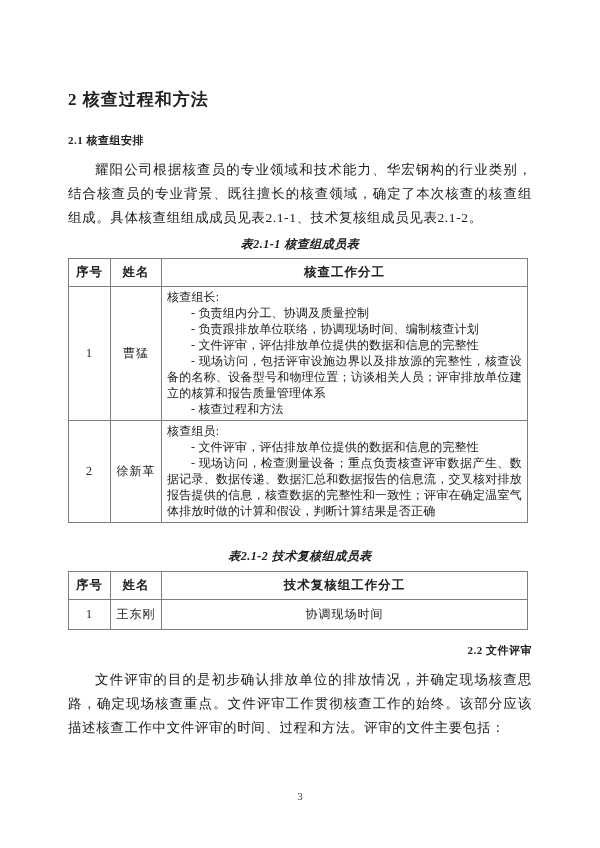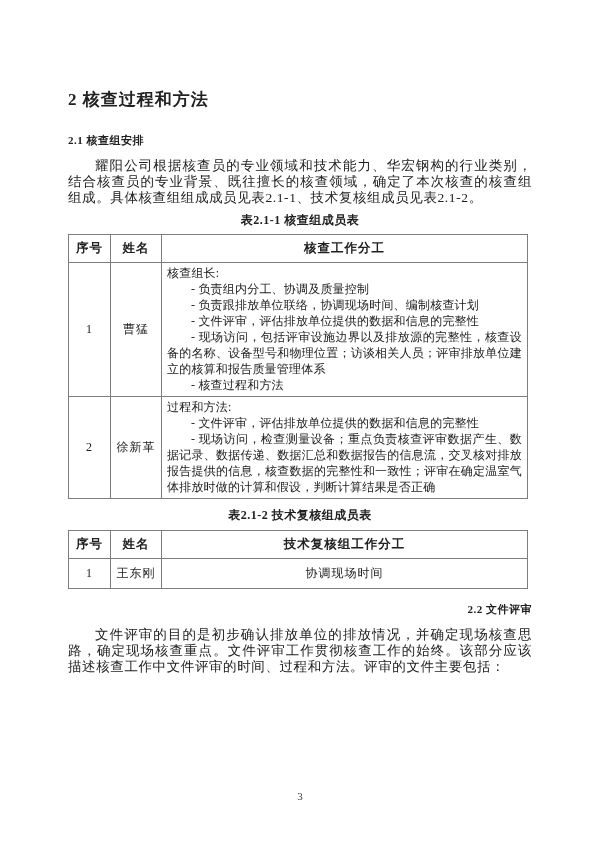--- a/index.html
+++ b/index.html
@@ -21,33 +21,34 @@
     letter-spacing: 1px; line-height: 23px;
     margin: 16px 0 20px 0;
   }
   .h2 {
     font-size: 11px; font-weight: bold;
     letter-spacing: 0.5px; line-height: 19px;
     margin: 0 0 7px 0;
   }
   .h2-late { margin-top: 11px; text-align: right; }
   .para {
-    font-size: 13.5px; line-height: 16px;
+    font-size: 13.5px; line-height: 24px;
     letter-spacing: 0.6px;
     text-align: justify;
     text-indent: 2em;
     margin: 8px 0 6px 0;
   }
   .caption {
     font-size: 12px; font-weight: bold;
     text-align: center; letter-spacing: 0.5px;
     line-height: 17px;
     margin: 0 0 5px 0;
+    font-style: italic;
   }
-  .caption-2 { margin-top: 8px; margin-bottom: 6px; }
+  .caption-2 { margin-top: 25px; margin-bottom: 6px; }
   table.members {
     border-collapse: collapse;
     width: 460px;
     font-size: 12px;
     table-layout: fixed;
   }
   table.members th, table.members td { border: 1px solid #7d7d7d; }
   table.members th {
     font-weight: bold; text-align: center;
     height: 27px; letter-spacing: 1px; font-size: 12.5px;
@@ -104,21 +105,21 @@
         <div class="duty">- 负责跟排放单位联络，协调现场时间、编制核查计划</div>
         <div class="duty">- 文件评审，评估排放单位提供的数据和信息的完整性</div>
         <div class="duty">- 现场访问，包括评审设施边界以及排放源的完整性，核查设备的名称、设备型号和物理位置；访谈相关人员；评审排放单位建立的核算和报告质量管理体系</div>
         <div class="duty">- 核查过程和方法</div>
       </td>
     </tr>
     <tr>
       <td class="cell-center">2</td>
       <td class="cell-center">徐新革</td>
       <td class="cell-duties">
-        <div class="role">过程和方法:</div>
+        <div class="role">核查组员:</div>
         <div class="duty">- 文件评审，评估排放单位提供的数据和信息的完整性</div>
         <div class="duty">- 现场访问，检查测量设备；重点负责核查评审数据产生、数据记录、数据传递、数据汇总和数据报告的信息流，交叉核对排放报告提供的信息，核查数据的完整性和一致性；评审在确定温室气体排放时做的计算和假设，判断计算结果是否正确</div>
       </td>
     </tr>
   </tbody>
     </table>
 
   <div class="caption caption-2">表2.1-2 技术复核组成员表</div>
 
   <table class="members">

